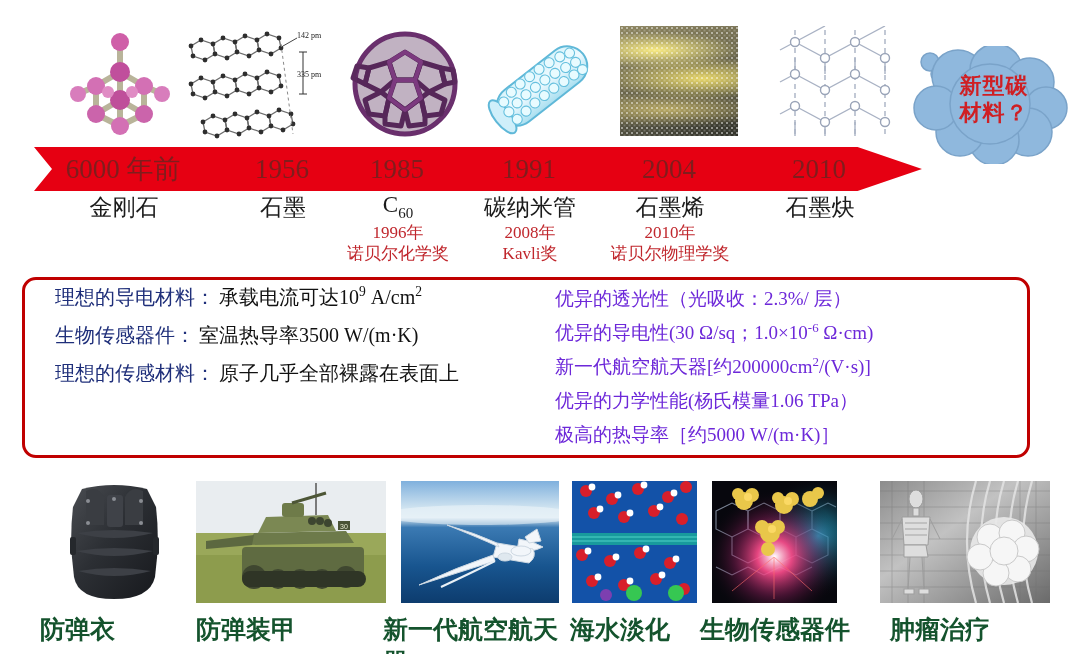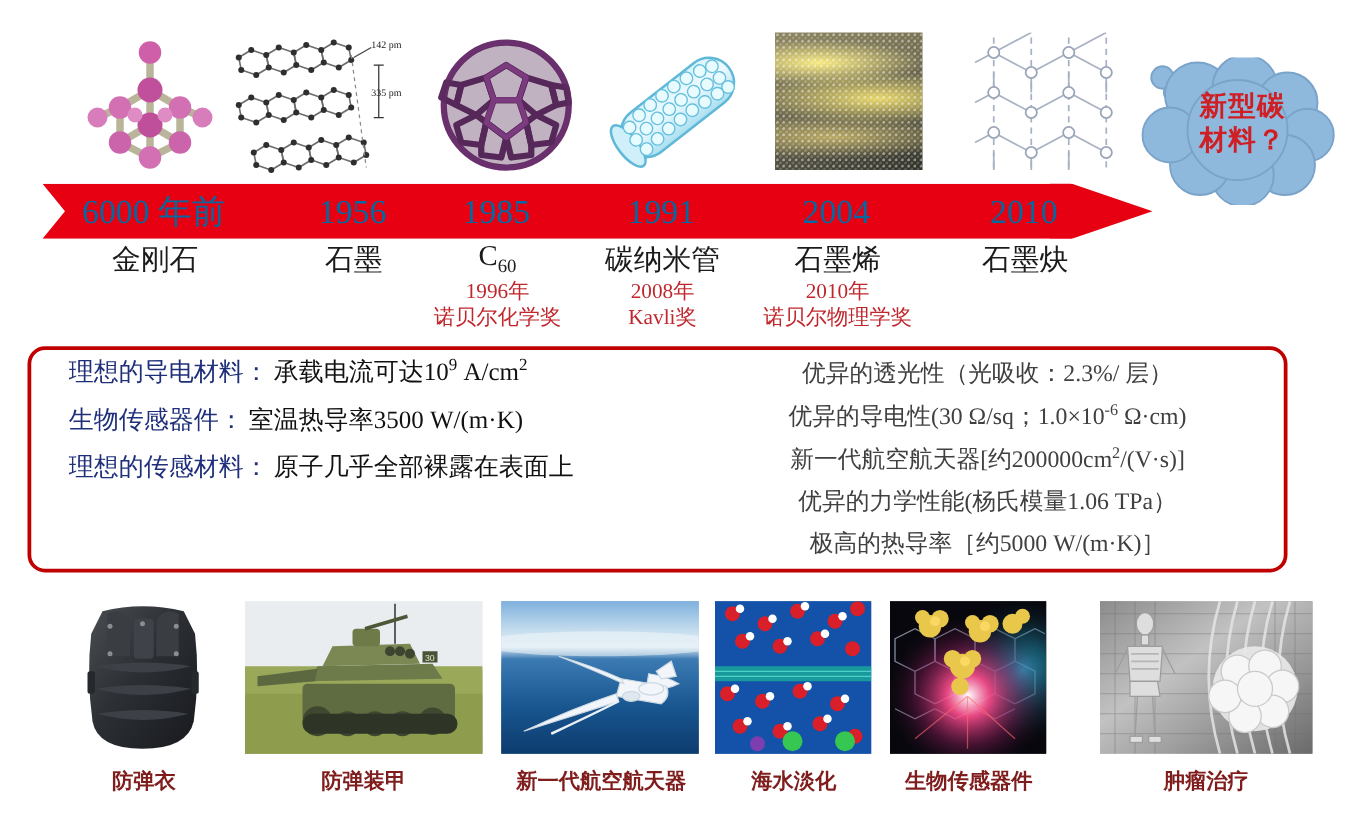--- a/index.html
+++ b/index.html
@@ -35,21 +35,21 @@
        radial-gradient(circle at 2px 2px, rgba(255,255,255,.6) 1px, transparent 1.3px);
      background-size:5px 5px;background-position:2.5px 2.5px;}
   
   .graphyne-svg{position:absolute;left:775px;top:26px;}
 
   
   .arrow-wrap{position:absolute;left:34px;top:147px;width:888px;height:44px;}
   .arrow-body{position:absolute;left:0;top:0;width:888px;height:44px;}
   .year-row{position:absolute;left:34px;top:147px;width:888px;height:44px;}
   .year{position:absolute;top:0;height:28px;line-height:44px;
-        color:#0369a1;font-size:27px;font-weight:400;text-align:center;
+        color:#7f1d1d;font-size:27px;font-weight:400;text-align:center;
         font-family:"Liberation Serif",serif;}
 
   
   .matname{position:absolute;text-align:center;color:#1b1b1b;font-size:23px;
      font-family:"Liberation Serif","DejaVu Serif",serif;}
   .matname .sub{font-size:15px;vertical-align:sub;}
   .award{position:absolute;text-align:center;color:#c0272d;font-size:17px;
      line-height:21px;font-family:"Liberation Serif","DejaVu Serif",serif;}
 
   
@@ -62,27 +62,27 @@
   
   .propbox{position:absolute;left:22px;top:277px;width:1008px;height:181px;
      border:3px solid #c00000;border-radius:14px;box-sizing:border-box;background:#fff;}
   .prop-left{position:absolute;left:30px;top:4px;width:490px;}
   .prop-right{position:absolute;left:530px;top:6px;width:470px;}
   .prow{display:flex;align-items:baseline;height:38px;}
   .plabel{color:#1f2f7a;font-size:20px;white-space:nowrap;
      font-family:"DejaVu Serif","Liberation Serif",serif;}
   .pvalue{color:#111;font-size:20px;white-space:nowrap;margin-left:4px;
      font-family:"Liberation Serif","DejaVu Serif",serif;}
-  .rrow{height:34px;color:#404040;font-size:19px;white-space:nowrap;
-     font-family:"Liberation Serif","DejaVu Serif",serif;text-align:center;}
+  .rrow{height:34px;color:#6d28d9;font-size:19px;white-space:nowrap;
+     font-family:"Liberation Serif","DejaVu Serif",serif;}
   sup{font-size:.68em;vertical-align:super;}
 
   
   .app{position:absolute;overflow:hidden;}
-  .applabel{position:absolute;text-align:center;color:#7f1d1d;font-size:17px;
+  .applabel{position:absolute;text-align:left;color:#14532d;font-size:25px;
      font-weight:700;font-family:"DejaVu Sans","Liberation Sans",sans-serif;}
 
   
   .vest{left:52px;top:481px;width:125px;height:122px;background:#fff;}
   
   .tank{left:196px;top:481px;width:190px;height:122px;
      background:linear-gradient(180deg,#eceff1 0%,#e3e7ea 42%,#9aa85a 46%,#8f9e4f 70%,#7d8c44 100%);}
   
   .plane{left:401px;top:481px;width:158px;height:122px;
      background:linear-gradient(180deg,#6ea2d8 0%,#b9d4ea 24%,#cfe0ec 32%,#2f6ea8 46%,#17528c 70%,#0e3f73 100%);}

